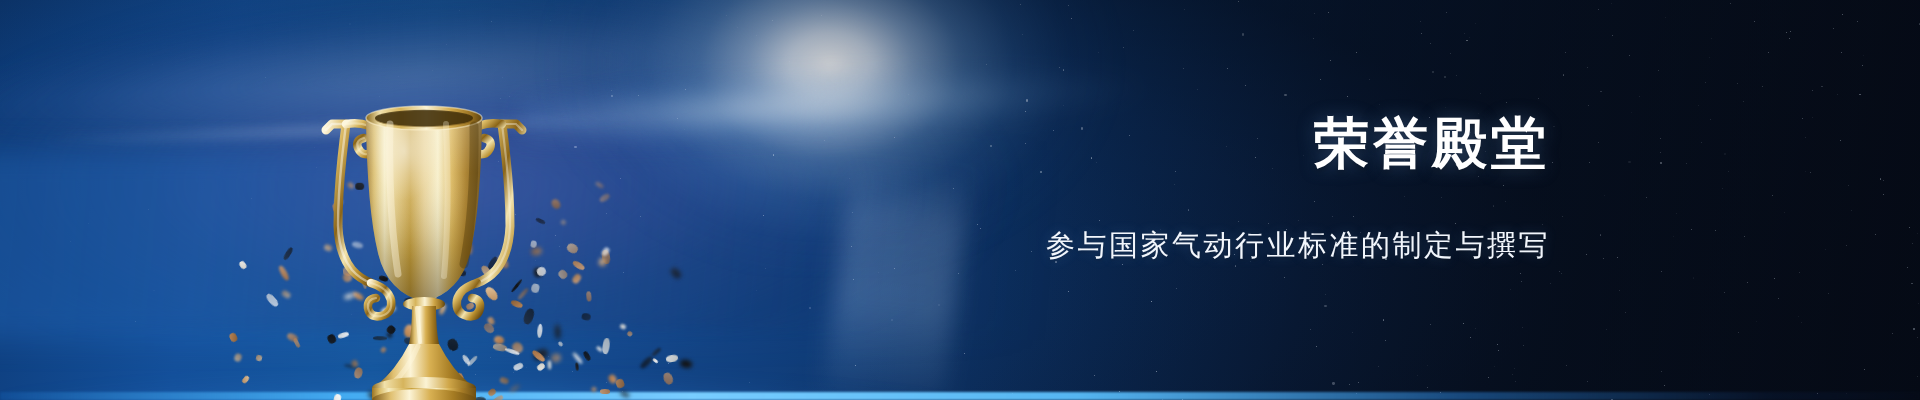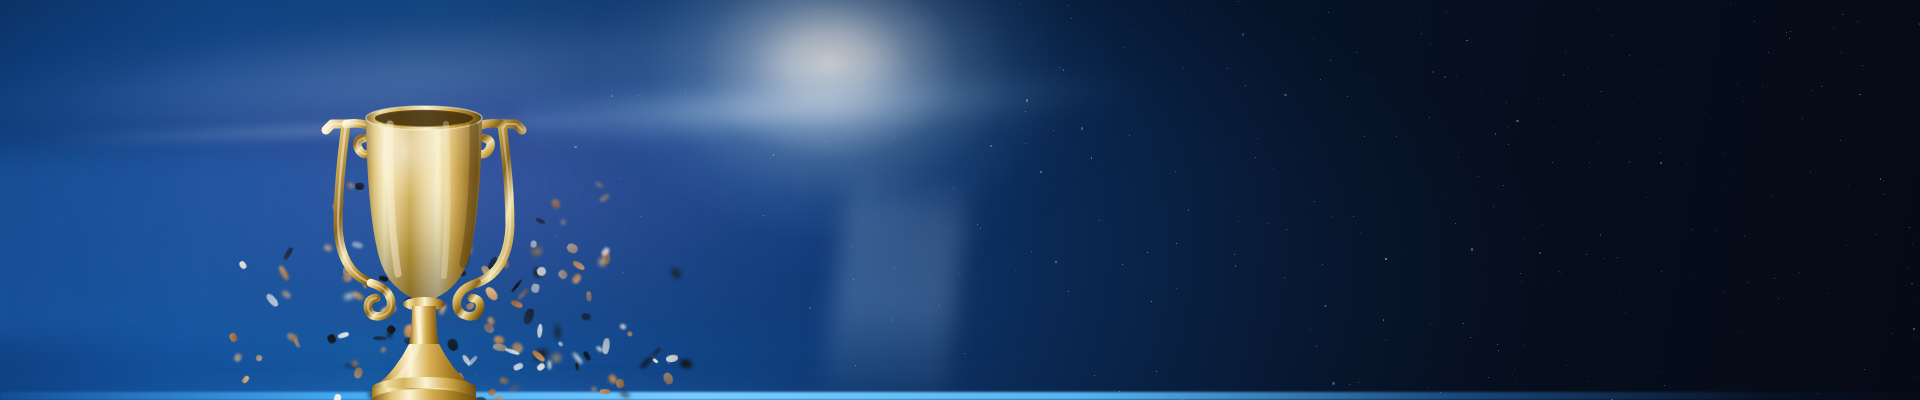--- a/index.html
+++ b/index.html
@@ -890,15 +890,17 @@
       <g>
         <ellipse cx="184" cy="310" rx="52" ry="11" fill="url(#rimGrad)"></ellipse>
         <path d="M132 310 L236 310 L236 322 L132 322 Z" fill="url(#cupBody)"></path>
         <ellipse cx="184" cy="322" rx="52" ry="11" fill="url(#stemGrad)"></ellipse>
         <path d="M124 322 L244 322 L244 332 L124 332 Z" fill="url(#cupBody)"></path>
       </g>
     </svg>
   </div>
 
   <div class="text-block">
+    <h1 class="banner-title">荣誉殿堂</h1>
+    <p class="banner-subtitle">参与国家气动行业标准的制定与撰写</p>
   </div>
 
 </div>
 
 </body></html>

